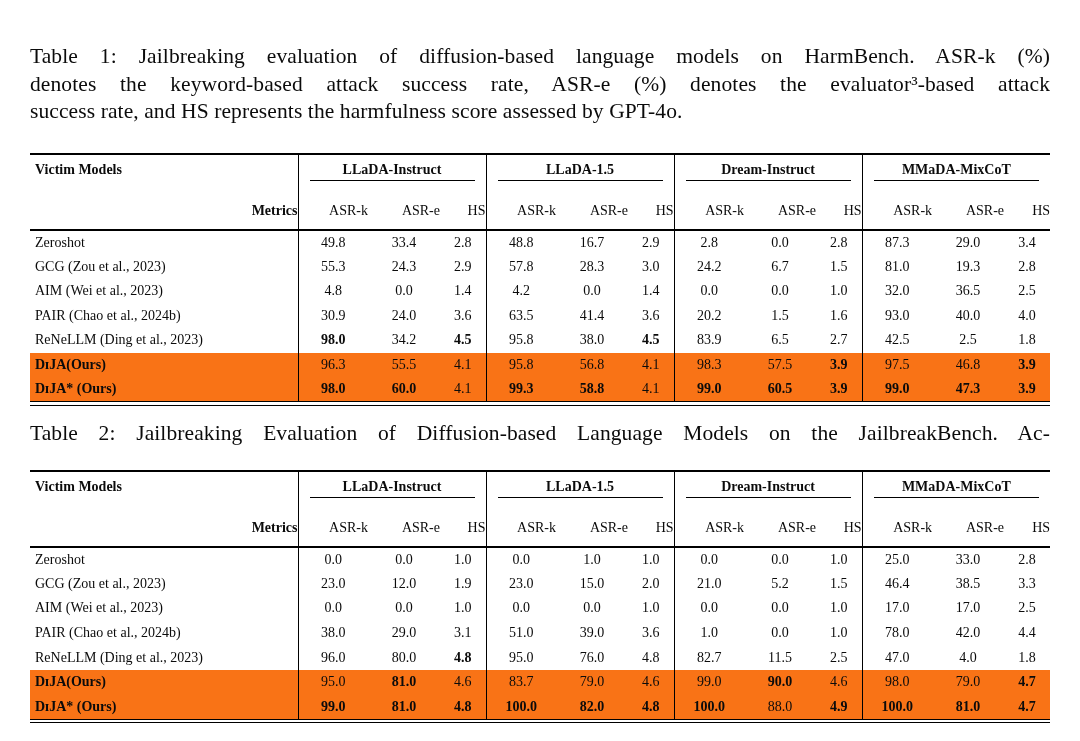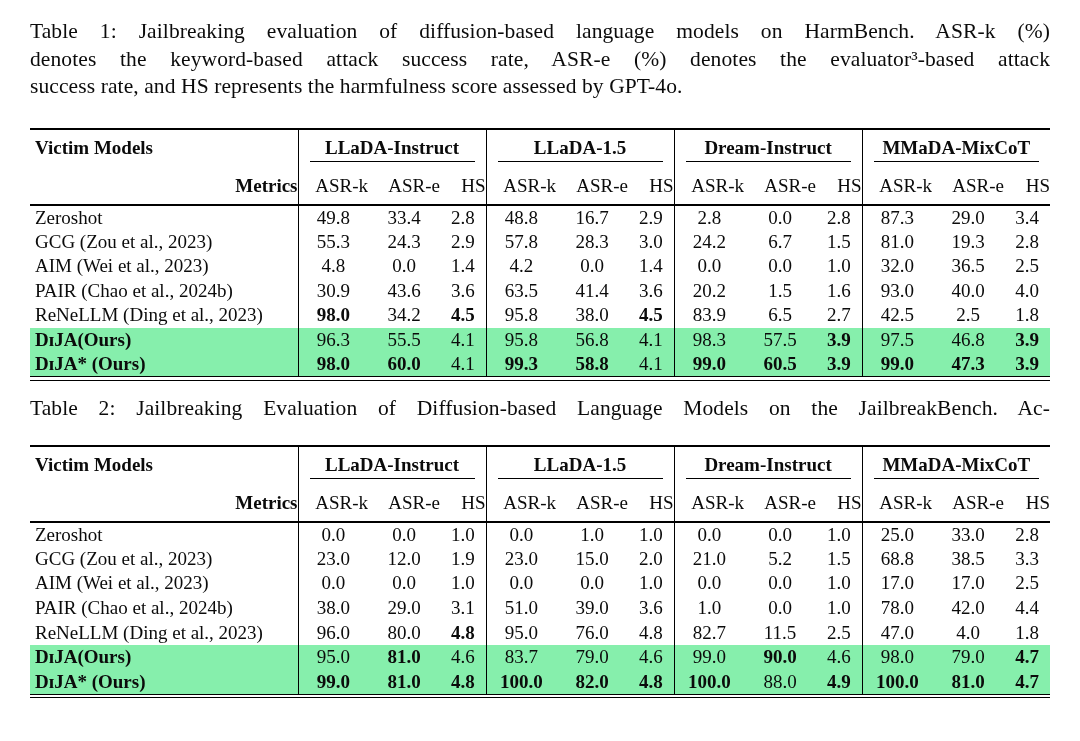--- a/index.html
+++ b/index.html
@@ -2,48 +2,48 @@
 <html><head>
 <meta charset="utf-8">
 <style>
   * { margin:0; padding:0; box-sizing:border-box; }
   html,body { width:1080px; height:741px; background:#ffffff; overflow:hidden; }
   body { font-family:"Liberation Serif", serif; color:#0b0b0b; }
   .page { padding:18px 30px 0 30px; }
 
   .caption { font-size:21.5px; line-height:27.6px; letter-spacing:0.1px; }
   .cap-line.just { text-align:justify; text-align-last:justify; }
-  .caption1 { margin-bottom:27px; }
+  .caption1 { margin-bottom:27px;margin-top:25px; }
   .caption2 { margin-top:14px; margin-bottom:22px; }
 
   .tblwrap { width:1020px; }
   .tblwrap::after { content:""; display:block; height:1.3px; background:#000; margin-top:2.6px; }
 
   table { border-collapse:collapse; width:1020px; table-layout:fixed;
-          font-size:19px; border-top:2.5px solid #000; border-bottom:1.8px solid #000; }
+          font-size:14px; border-top:2.5px solid #000; border-bottom:1.8px solid #000; }
 
   col.c-label { width:268px; }
   col.c-asrk { width:70px; }
   col.c-asre { width:72px; }
   col.c-hs   { width:46px; }
 
   th, td { padding:0; font-weight:normal; }
 
   tr.r1 th { height:40px; vertical-align:top; text-align:center; }
   tr.r1 th.lab { text-align:left; padding-left:5px; padding-top:7px; font-weight:bold; }
   tr.r1 th.grp .grpline { display:block; margin:0 11px; padding:7px 0 2px; border-bottom:1.4px solid #000; font-weight:bold;text-align:center; }
 
   tr.r2 th { height:36px; text-align:right; border-bottom:2px solid #000; vertical-align:middle; }
   tr.r2 th.lab { text-align:right; padding-left:5px; font-weight:bold; }
 
   .gsep { border-left:1.2px solid #000; }
 
   tbody td { height:24.6px; text-align:center; vertical-align:middle; }
   tbody td.lab { text-align:left; padding-left:5px; }
-  tbody tr.hl { background:#86efac; }
+  tbody tr.hl { background:#f97316; }
   .b { font-weight:bold; }
 </style>
 </head>
 <body>
 
 <div class="page">
 
   <div class="caption caption1">
     <div class="cap-line just">Table 1: Jailbreaking evaluation of diffusion-based language models on HarmBench. ASR-k (%)</div>
     <div class="cap-line just">denotes the keyword-based attack success rate, ASR-e (%) denotes the evaluator³-based attack</div>
@@ -141,21 +141,21 @@
             <td class="gsep">0.0</td>
             <td class="">0.0</td>
             <td class="">1.0</td>
             <td class="gsep">32.0</td>
             <td class="">36.5</td>
             <td class="">2.5</td>
           </tr>
           <tr>
             <td class="lab">PAIR (Chao et al., 2024b)</td>
             <td class="gsep">30.9</td>
-            <td class="">43.6</td>
+            <td class="">24.0</td>
             <td class="">3.6</td>
             <td class="gsep">63.5</td>
             <td class="">41.4</td>
             <td class="">3.6</td>
             <td class="gsep">20.2</td>
             <td class="">1.5</td>
             <td class="">1.6</td>
             <td class="gsep">93.0</td>
             <td class="">40.0</td>
             <td class="">4.0</td>
@@ -282,21 +282,21 @@
             <td class="lab">GCG (Zou et al., 2023)</td>
             <td class="gsep">23.0</td>
             <td class="">12.0</td>
             <td class="">1.9</td>
             <td class="gsep">23.0</td>
             <td class="">15.0</td>
             <td class="">2.0</td>
             <td class="gsep">21.0</td>
             <td class="">5.2</td>
             <td class="">1.5</td>
-            <td class="gsep">68.8</td>
+            <td class="gsep">46.4</td>
             <td class="">38.5</td>
             <td class="">3.3</td>
           </tr>
           <tr>
             <td class="lab">AIM (Wei et al., 2023)</td>
             <td class="gsep">0.0</td>
             <td class="">0.0</td>
             <td class="">1.0</td>
             <td class="gsep">0.0</td>
             <td class="">0.0</td>

